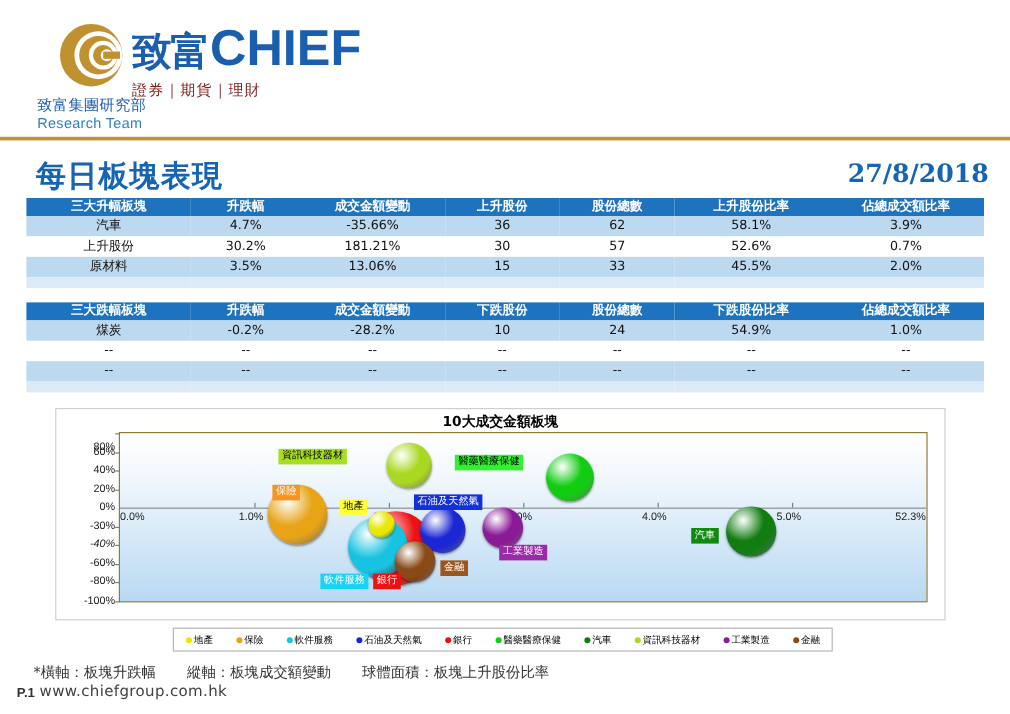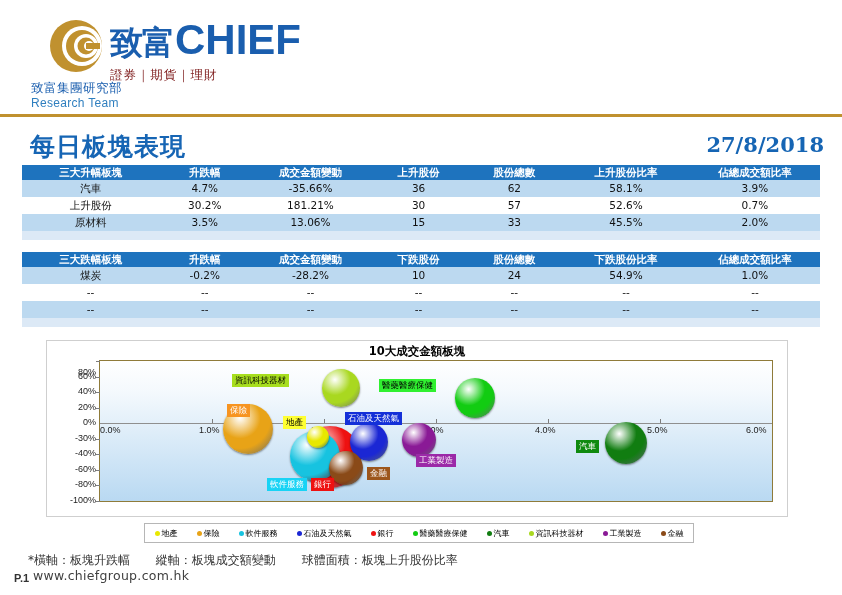--- a/index.html
+++ b/index.html
@@ -252,40 +252,40 @@
       <div class="ymark" style="top: 0px;"></div>
       <div class="ytick" style="top: 9.55556px; right: 676px;">60%</div>
       <div class="ymark" style="top: 15.5556px;"></div>
       <div class="ytick" style="top: 25.1111px; right: 676px;">40%</div>
       <div class="ymark" style="top: 31.1111px;"></div>
       <div class="ytick" style="top: 40.6667px; right: 676px;">20%</div>
       <div class="ymark" style="top: 46.6667px;"></div>
       <div class="ytick" style="top: 56.2222px; right: 676px;">0%</div>
       <div class="ytick" style="top: 71.7778px; right: 676px;">-30%</div>
       <div class="ymark" style="top: 77.7778px;"></div>
-      <div class="ytick" style="top: 87.3333px; right: 676px;">-40%</div>
+      <div class="ytick" style="top: 87.3333px; right: 676px; font-style: italic;">-40%</div>
       <div class="ymark" style="top: 93.3333px;"></div>
       <div class="ytick" style="top: 102.889px; right: 676px;">-60%</div>
       <div class="ymark" style="top: 108.889px;"></div>
       <div class="ytick" style="top: 118.444px; right: 676px;">-80%</div>
       <div class="ymark" style="top: 124.444px;"></div>
       <div class="ytick" style="top: 134px; right: 676px;">-100%</div>
       <div class="ymark" style="top: 140px;"></div>
       <div class="xtick-lbl" style="top: 64.2222px; left: 0px;">0.0%</div>
       <div class="xtick-lbl" style="top: 64.2222px; left: 99px;">1.0%</div>
       <div class="xmark" style="left: 112px; top: 58.2222px;"></div>
       <div class="xtick-lbl" style="top: 64.2222px; left: 211px;">2.0%</div>
       <div class="xmark" style="left: 224px; top: 58.2222px;"></div>
       <div class="xtick-lbl" style="top: 64.2222px; left: 323px;">3.0%</div>
       <div class="xmark" style="left: 336px; top: 58.2222px;"></div>
       <div class="xtick-lbl" style="top: 64.2222px; left: 435px;">4.0%</div>
       <div class="xmark" style="left: 448px; top: 58.2222px;"></div>
       <div class="xtick-lbl" style="top: 64.2222px; left: 547px;">5.0%</div>
       <div class="xmark" style="left: 560px; top: 58.2222px;"></div>
-      <div class="xtick-lbl" style="top: 64.2222px; left: 646px;">6.0%</div>
+      <div class="xtick-lbl" style="top: 64.2222px; left: 646px;">52.3%</div>
       <div class="bub" title="銀行" style="width: 62px; height: 62px; left: 198.6px; top: 65.4444px; background: radial-gradient(circle at 34% 28%, rgb(255, 255, 255) 0%, rgb(238, 17, 17) 42%, rgb(238, 17, 17) 62%, rgba(0, 0, 0, 0.55) 100%); box-shadow: rgba(0, 0, 0, 0.45) 0px 1px 2px;"></div>
       <div class="bub" title="保險" style="width: 50px; height: 50px; left: 122.84px; top: 43.4444px; background: radial-gradient(circle at 34% 28%, rgb(255, 255, 255) 0%, rgb(232, 163, 23) 42%, rgb(232, 163, 23) 62%, rgba(0, 0, 0, 0.55) 100%); box-shadow: rgba(0, 0, 0, 0.45) 0px 1px 2px;"></div>
       <div class="bub" title="軟件服務" style="width: 50px; height: 50px; left: 190.04px; top: 69.8889px; background: radial-gradient(circle at 34% 28%, rgb(255, 255, 255) 0%, rgb(23, 195, 224) 42%, rgb(23, 195, 224) 62%, rgba(0, 0, 0, 0.55) 100%); box-shadow: rgba(0, 0, 0, 0.45) 0px 1px 2px;"></div>
       <div class="bub" title="汽車" style="width: 42px; height: 42px; left: 505.4px; top: 61.4444px; background: radial-gradient(circle at 34% 28%, rgb(255, 255, 255) 0%, rgb(17, 125, 17) 42%, rgb(17, 125, 17) 62%, rgba(0, 0, 0, 0.55) 100%); box-shadow: rgba(0, 0, 0, 0.45) 0px 1px 2px;"></div>
       <div class="bub" title="醫藥醫療保健" style="width: 40px; height: 40px; left: 355.2px; top: 16.5556px; background: radial-gradient(circle at 34% 28%, rgb(255, 255, 255) 0%, rgb(18, 204, 18) 42%, rgb(18, 204, 18) 62%, rgba(0, 0, 0, 0.55) 100%); box-shadow: rgba(0, 0, 0, 0.45) 0px 1px 2px;"></div>
       <div class="bub" title="石油及天然氣" style="width: 38px; height: 38px; left: 249.8px; top: 61.8889px; background: radial-gradient(circle at 34% 28%, rgb(255, 255, 255) 0%, rgb(27, 39, 212) 42%, rgb(27, 39, 212) 62%, rgba(0, 0, 0, 0.55) 100%); box-shadow: rgba(0, 0, 0, 0.45) 0px 1px 2px;"></div>
       <div class="bub" title="資訊科技器材" style="width: 38px; height: 38px; left: 221.8px; top: 8.22222px; background: radial-gradient(circle at 34% 28%, rgb(255, 255, 255) 0%, rgb(169, 216, 32) 42%, rgb(169, 216, 32) 62%, rgba(0, 0, 0, 0.55) 100%); box-shadow: rgba(0, 0, 0, 0.45) 0px 1px 2px;"></div>
       <div class="bub" title="工業製造" style="width: 34px; height: 34px; left: 302.2px; top: 62.3333px; background: radial-gradient(circle at 34% 28%, rgb(255, 255, 255) 0%, rgb(138, 26, 150) 42%, rgb(138, 26, 150) 62%, rgba(0, 0, 0, 0.55) 100%); box-shadow: rgba(0, 0, 0, 0.45) 0px 1px 2px;"></div>
       <div class="bub" title="金融" style="width: 34px; height: 34px; left: 229.4px; top: 90.3333px; background: radial-gradient(circle at 34% 28%, rgb(255, 255, 255) 0%, rgb(138, 74, 24) 42%, rgb(138, 74, 24) 62%, rgba(0, 0, 0, 0.55) 100%); box-shadow: rgba(0, 0, 0, 0.45) 0px 1px 2px;"></div>
       <div class="bub" title="地產" style="width: 22px; height: 22px; left: 207.4px; top: 65.2222px; background: radial-gradient(circle at 34% 28%, rgb(255, 255, 255) 0%, rgb(232, 232, 0) 42%, rgb(232, 232, 0) 62%, rgba(0, 0, 0, 0.55) 100%); box-shadow: rgba(0, 0, 0, 0.45) 0px 1px 2px;"></div>

